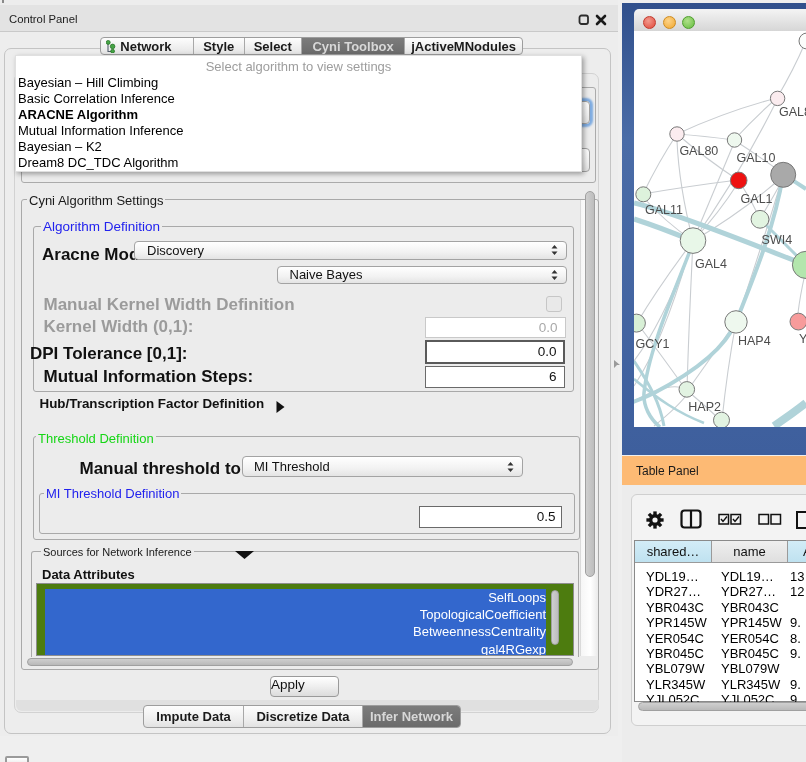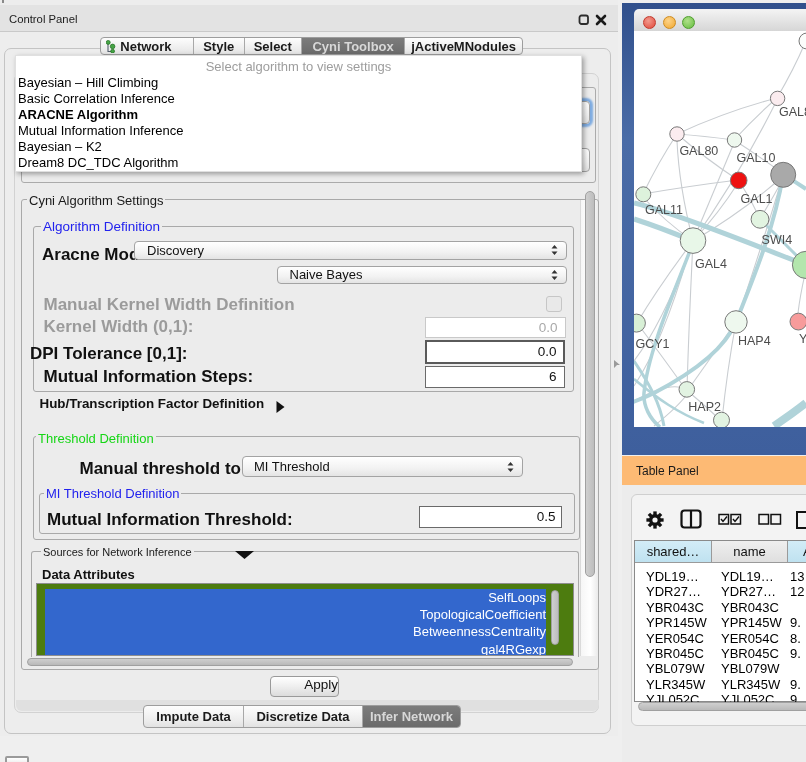--- a/index.html
+++ b/index.html
@@ -42,21 +42,21 @@
   .sbthumbh{position:absolute;background:linear-gradient(#cfcfcf,#b9b9b9);
            border:1px solid #a0a0a0;border-radius:5px;}
   
   #attrlist{left:36px;top:583px;width:536px;height:71px;background:#4d7c0f;
             border:1px solid #8e8e8e;overflow:hidden;text-align:right;}
   .lrow{position:absolute;left:8px;width:501px;height:17.2px;background:#3367cd;
         color:#fff;font-size:13px;line-height:17px;padding-left:5.5px;box-sizing:border-box;}
   
   #applybtn{left:270px;top:676px;width:67px;height:19px;
      background:linear-gradient(#ffffff,#f0f0f0 45%,#dcdcdc);
-     border:1px solid #9a9a9a;border-radius:4px;text-align:right;
+     border:1px solid #9a9a9a;border-radius:4px;text-align:left;
      font-size:13.5px;color:#111;line-height:16.5px;}
   
   .seg{position:absolute;height:21px;background:linear-gradient(#fdfdfd,#ececec 70%,#e2e2e2);
        border:1px solid #9d9d9d;border-radius:4px;display:flex;}
   .seg .s{height:100%;display:flex;align-items:center;justify-content:center;
           font-size:13px;font-weight:bold;color:#1a1a1a;box-sizing:border-box;}
   .seg .s + .s{border-left:1px solid #a8a8a8;}
   .seg .sel{background:linear-gradient(#7c7c7c,#6b6b6b);color:#d8d8d8;}
   
   #popup{left:15px;top:55px;width:565px;height:115px;background:#fff;
@@ -149,21 +149,20 @@
   <b class="flbl" style="left:79.5px;top:458.5px;">Manual threshold to use:</b>
   <div class="abs combo" style="left:242px;top:456px;width:279px;height:19px;">
     <span class="cv" style="left:11px;top:2px;">MI Threshold</span>
     <svg class="ar" viewBox="0 0 7 10">
         <path d="M3.5 0 L6.5 3.5 H0.5 Z M3.5 10 L6.5 6.5 H0.5 Z" fill="#333"></path>
       </svg>
   </div>
 
   <div class="abs grp" style="left:38.5px;top:493px;width:534px;height:39px;"></div>
   <div class="grplbl lblbg" style="left:44px;top:485.5px;color:#2222ee;font-size:13px;">MI Threshold Definition</div>
-  <b class="flbl" style="left:47px;top:509.8px;">Mutual Information Threshold:</b>
   <div class="tf" style="left:418.5px;top:506px;width:136px;height:20px;border:1.5px solid #6a6a6a;line-height:20px;padding-right:5px;font-size:13.5px;">0.5</div>
 
   <div class="abs grp" style="left:31px;top:551px;width:546px;height:105px;border-bottom:none;border-radius:3px 3px 0 0;"></div>
   <div class="grplbl lblbg" style="left:41px;top:545.5px;color:#1a1a1a;font-size:11px;">Sources for Network Inference</div>
   <svg class="abs" style="left:234.5px;top:551px;" width="19" height="8" viewBox="0 0 19 8">
       <path d="M0 0 H19 L9.5 8 Z" fill="#111"></path>
     </svg>
   <b class="flbl" style="left:42px;top:567px;font-size:13px;">Data Attributes</b>
 
   <div class="abs" id="attrlist">

